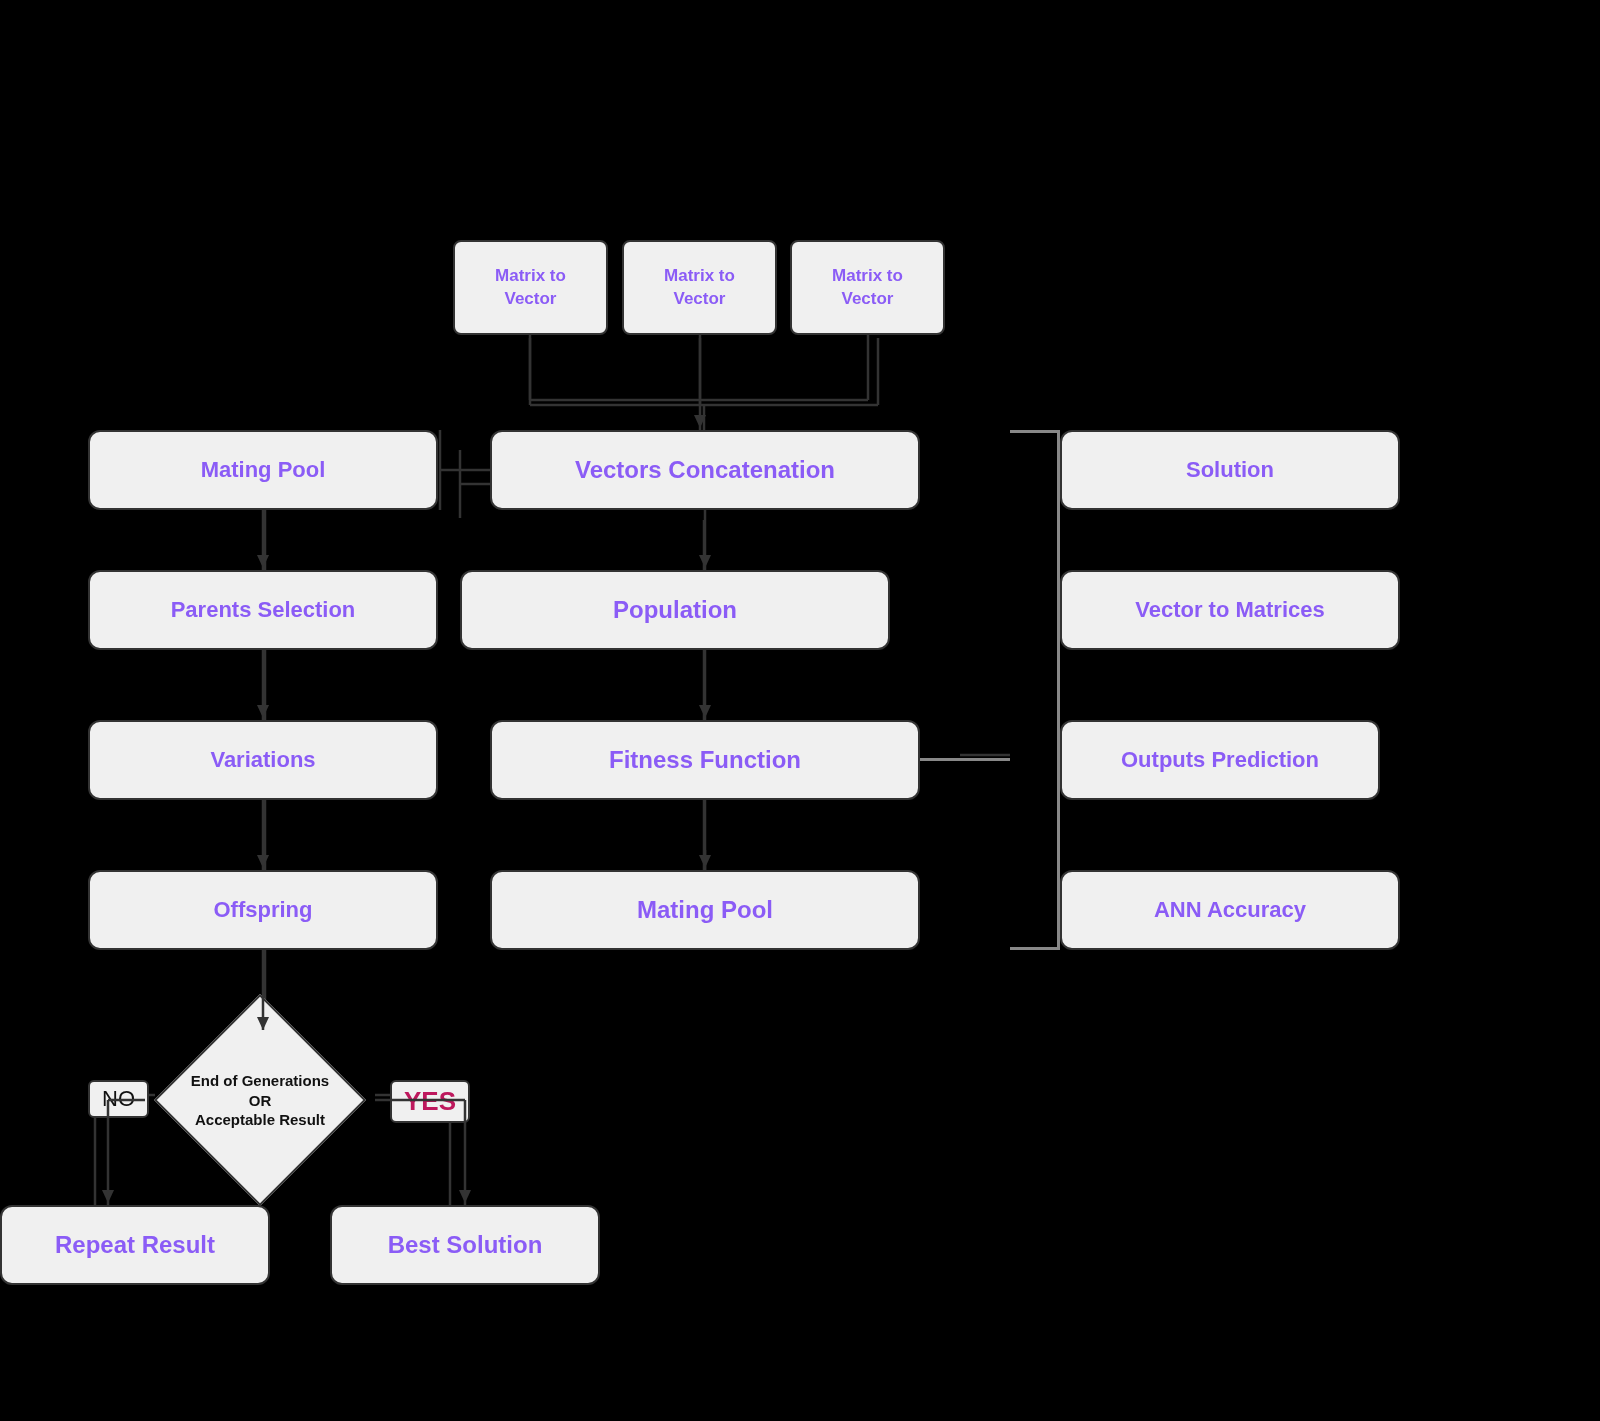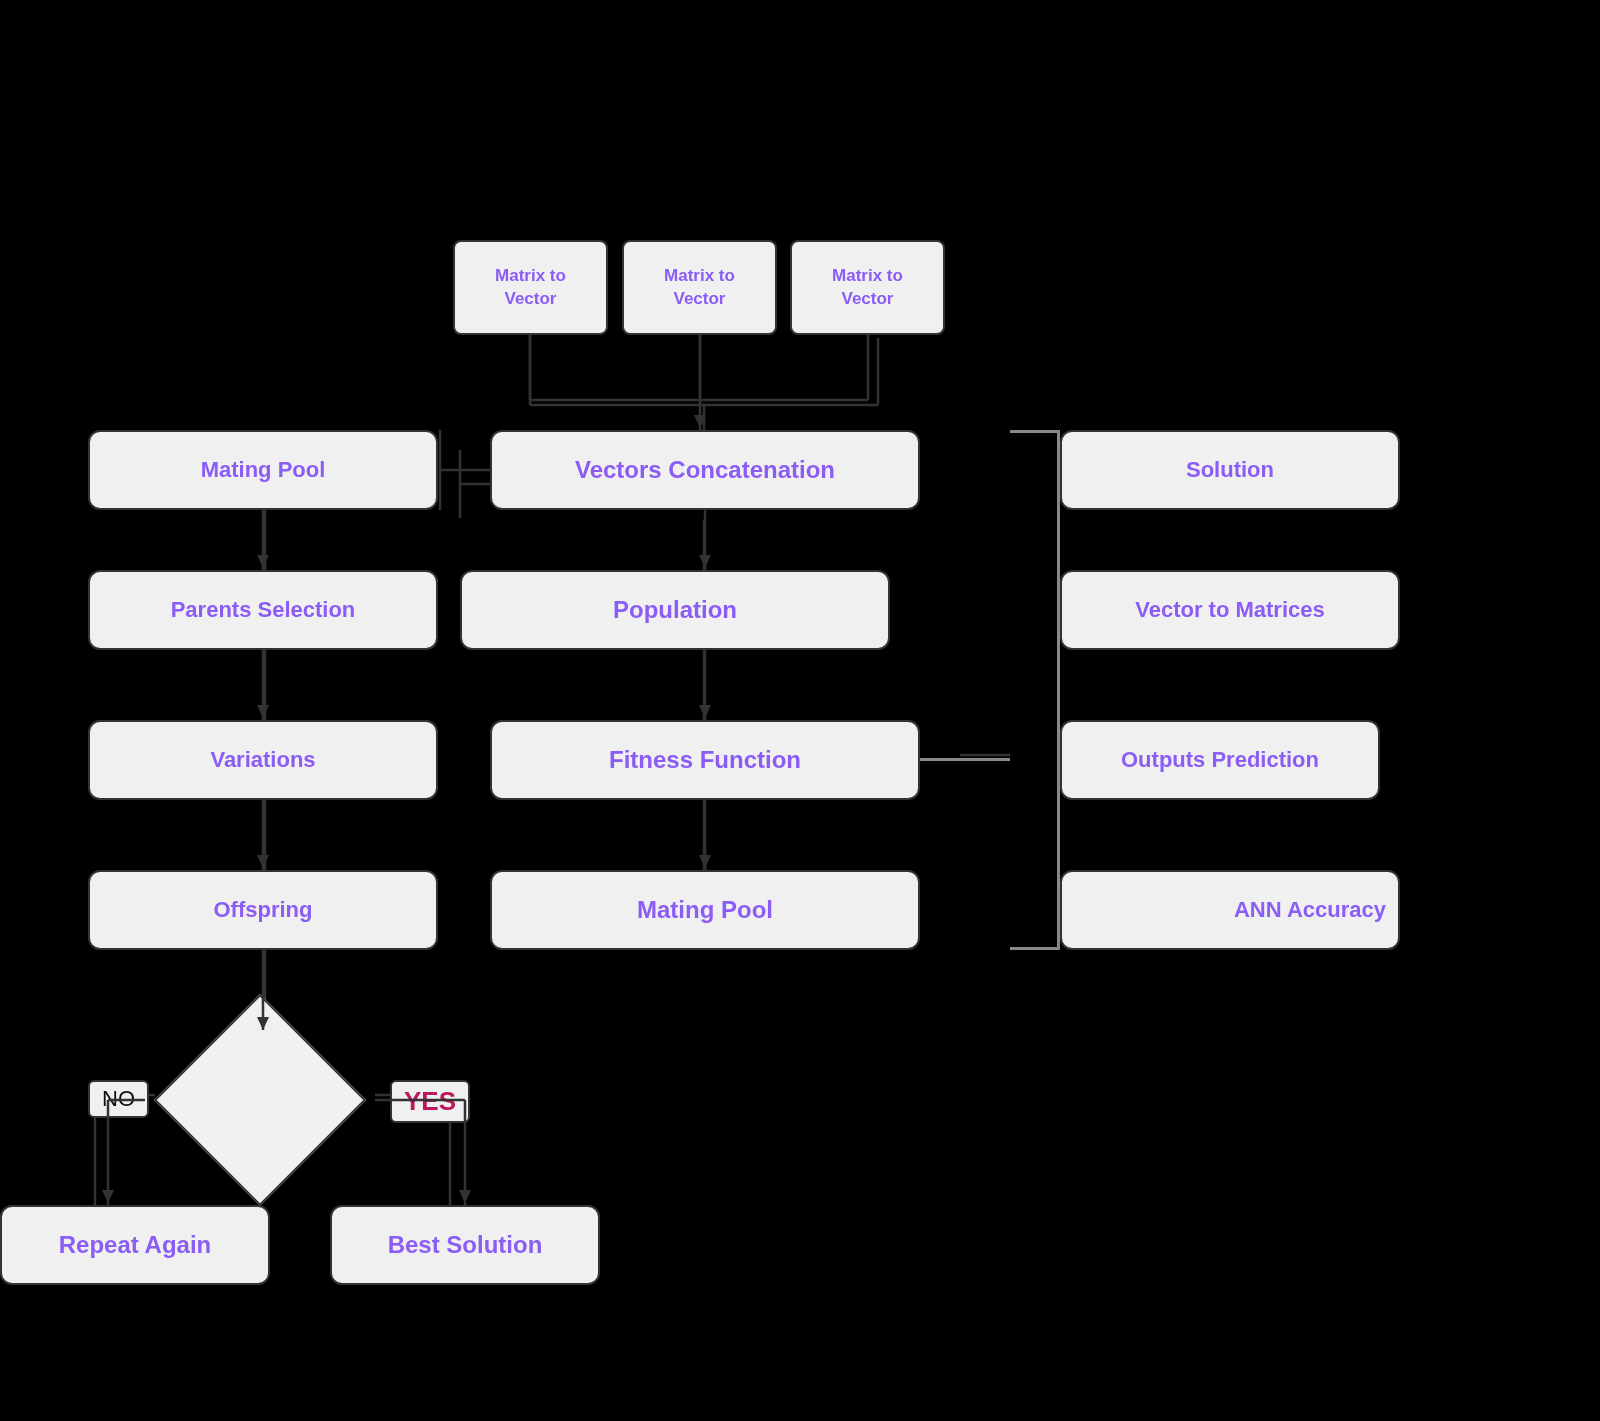--- a/index.html
+++ b/index.html
@@ -196,45 +196,50 @@
   </div>
 
   <div class="box" style="left:1060px; top:340px; width:340px; height:80px;">
     <span>Vector to Matrices</span>
   </div>
 
   <div class="box" style="left:1060px; top:490px; width:320px; height:80px;">
     <span>Outputs Prediction</span>
   </div>
 
-  <div class="box" style="left:1060px; top:640px; width:340px; height:80px;justify-content:flex-end;">
+  <div class="box" style="left:1060px; top:640px; width:340px; height:80px;">
     <span>ANN Accuracy</span>
   </div>
 
   <div style="position:absolute; left:1010px; top:200px; width:50px; height:520px;
               border-top:3px solid #888; border-right:3px solid #888; border-bottom:3px solid #888;">
   </div>
 
   <div style="position:absolute; left:920px; top:528px; width:90px; height:3px; background:#888;">
   </div>
 
   <div class="diamond-wrap" style="left:145px; top:790px; width:230px; height:160px;">
     <div class="diamond"></div>
+    <div class="diamond-text" style="font-size:15px; line-height:1.3;">
+      <span style="white-space:pre-line;">End of Generations
+OR
+Acceptable Result</span>
+    </div>
   </div>
 
   <div class="label-no" style="left:88px; top:850px;">
     <span>NO</span>
   </div>
 
   <div class="label-yes" style="left:390px; top:850px;">
     <span>YES</span>
   </div>
 
   <div class="box" style="left:0px; top:975px; width:270px; height:80px; font-size:24px;">
-    <span>Repeat Again</span>
+    <span>Repeat Result</span>
   </div>
 
   <div class="box" style="left:330px; top:975px; width:270px; height:80px; font-size:24px;">
     <span>Best Solution</span>
   </div>
 
   <svg class="connector-svg">
 
     <line x1="263" y1="280" x2="263" y2="340" stroke="#333" stroke-width="2.5"></line>
     <line x1="263" y1="420" x2="263" y2="490" stroke="#333" stroke-width="2.5"></line>

